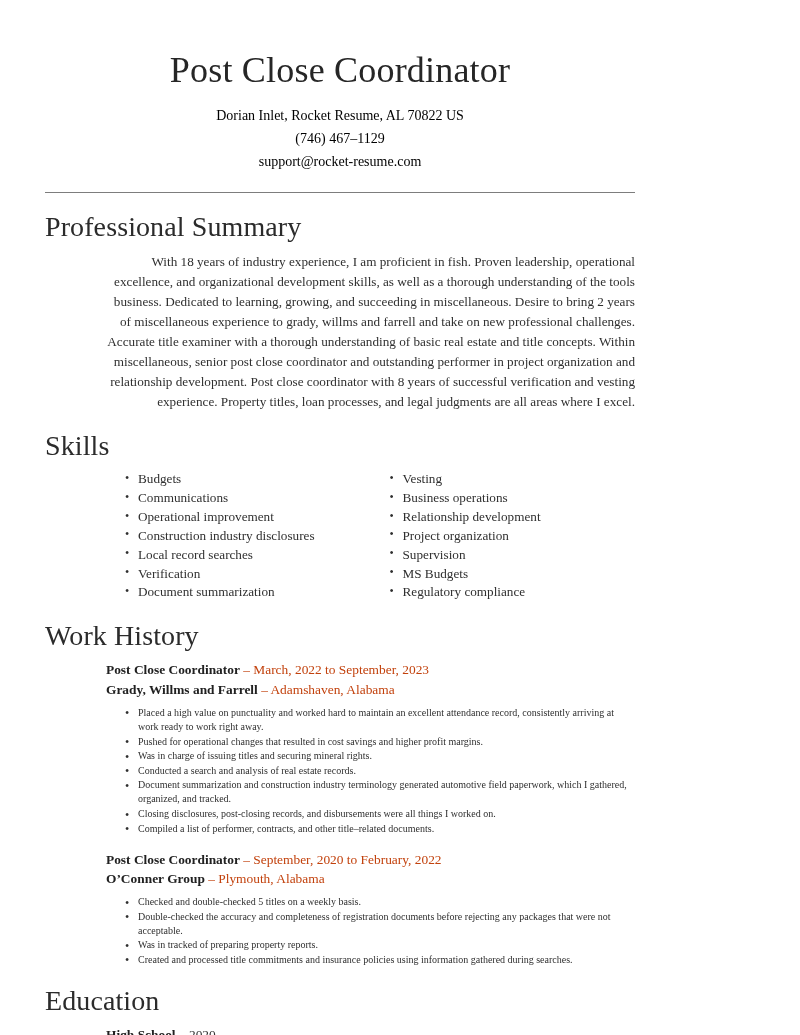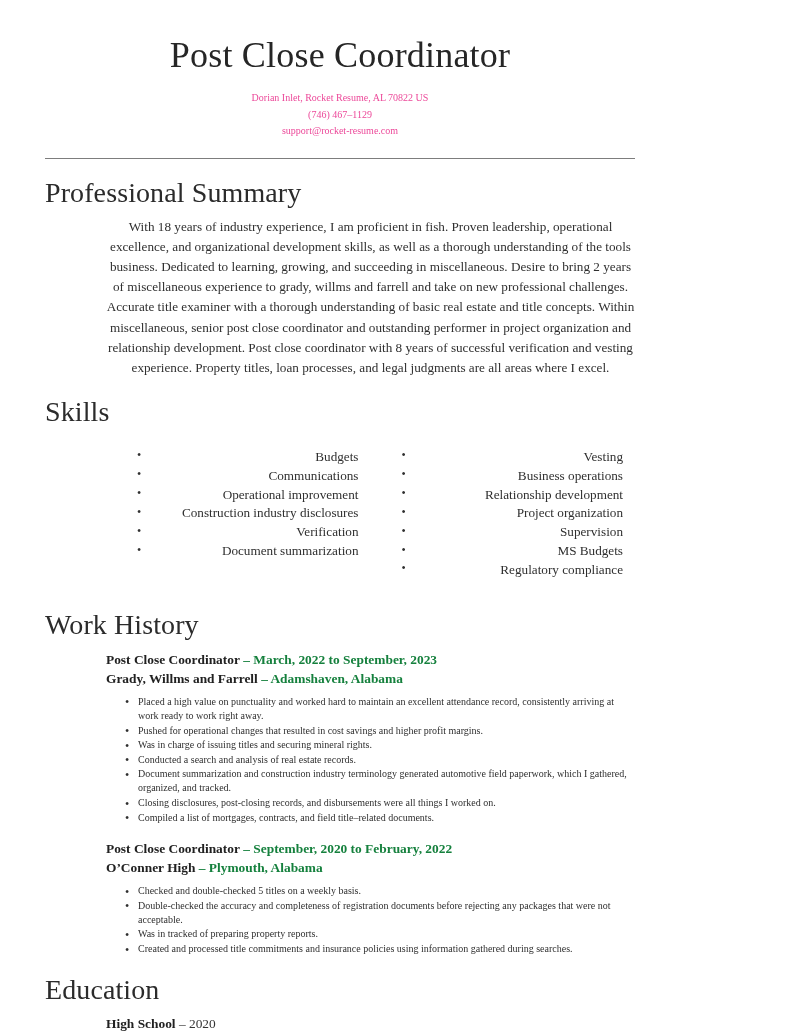--- a/index.html
+++ b/index.html
@@ -12,41 +12,41 @@
     height: 1035px;
     overflow: hidden;
     font-family: "Liberation Serif", "DejaVu Serif", serif;
     color: #2e2e2e;
     -webkit-font-smoothing: antialiased;
   }
   .page {
     width: 680px;
     height: 1035px;
     box-sizing: border-box;
-    padding: 0 45px;
+    padding: 15px 45px;
     position: relative;
   }
 
   
   .resume-header {
     text-align: center;
     padding-top: 34px;
   }
   .resume-name {
     font-size: 36px;
     font-weight: 400;
     line-height: 1.18;
     letter-spacing: 0.2px;
     color: #262626;
     margin: 0 0 14px 0;
   }
   .contact-line {
-    font-size: 10px;
+    font-size: 14px;
     line-height: 1.62;
-    color: #ec4899;
+    color: #000000;
   }
 
   .header-rule {
     border: 0;
     border-top: 1.3px solid #7d7d7d;
     margin: 19px 0 0 0;
     width: 100%;
   }
 
   
@@ -62,39 +62,38 @@
     letter-spacing: 0.1px;
   }
   .section-body {
     padding-left: 61px;
   }
 
   .summary-text {
     font-size: 13.2px;
     line-height: 1.52;
     color: #2f2f2f;
-    text-align: center;
+    text-align: right;
     margin: 0;
   }
 
   
   .skills-columns {
     display: flex;
     gap: 0;
     padding-left: 61px;
   }
   .skills-col {
     width: 50%;
     box-sizing: border-box;
   }
   .skills-col ul {
-    margin: 12px;
+    margin: 0;
     padding: 0 0 0 19px;
     list-style: none;
-    text-align: right;
   }
   .skills-col li {
     font-size: 13.2px;
     line-height: 1.39;
     color: #2f2f2f;
     position: relative;
     padding-left: 13px;
     margin-bottom: 0.5px;
   }
   .skills-col li::before {
@@ -115,22 +114,22 @@
   .job-line {
     font-size: 13.4px;
     line-height: 1.47;
     color: #2f2f2f;
   }
   .job-strong {
     font-weight: 600;
     color: #212121;
   }
   .job-meta {
-    font-weight: 700;
-    color: #15803d;
+    font-weight: 400;
+    color: #c2410c;
   }
   .job ul {
     margin: 6px 0 0 0;
     padding: 0 0 0 19px;
     list-style: none;
   }
   .job li {
     font-size: 10px;
     line-height: 1.41;
     color: #2f2f2f;
@@ -186,20 +185,21 @@
 
   <div class="section">
     <h2 class="section-title">Skills</h2>
     <div class="skills-columns">
       <div class="skills-col">
         <ul>
           <li>Budgets</li>
           <li>Communications</li>
           <li>Operational improvement</li>
           <li>Construction industry disclosures</li>
+          <li>Local record searches</li>
           <li>Verification</li>
           <li>Document summarization</li>
         </ul>
       </div>
       <div class="skills-col">
         <ul>
           <li>Vesting</li>
           <li>Business operations</li>
           <li>Relationship development</li>
           <li>Project organization</li>
@@ -221,30 +221,30 @@
       <div class="job-line">
         <span class="job-strong">Grady, Willms and Farrell</span><span class="job-meta"> – Adamshaven, Alabama</span>
       </div>
       <ul>
         <li>Placed a high value on punctuality and worked hard to maintain an excellent attendance record, consistently arriving at work ready to work right away.</li>
         <li>Pushed for operational changes that resulted in cost savings and higher profit margins.</li>
         <li>Was in charge of issuing titles and securing mineral rights.</li>
         <li>Conducted a search and analysis of real estate records.</li>
         <li>Document summarization and construction industry terminology generated automotive field paperwork, which I gathered, organized, and tracked.</li>
         <li>Closing disclosures, post-closing records, and disbursements were all things I worked on.</li>
-        <li>Compiled a list of mortgages, contracts, and field title–related documents.</li>
+        <li>Compiled a list of performer, contracts, and other title–related documents.</li>
       </ul>
     </div>
 
     <div class="job">
       <div class="job-line">
         <span class="job-strong">Post Close Coordinator</span><span class="job-meta"> – September, 2020 to February, 2022</span>
       </div>
       <div class="job-line">
-        <span class="job-strong">O’Conner High</span><span class="job-meta"> – Plymouth, Alabama</span>
+        <span class="job-strong">O’Conner Group</span><span class="job-meta"> – Plymouth, Alabama</span>
       </div>
       <ul>
         <li>Checked and double-checked 5 titles on a weekly basis.</li>
         <li>Double-checked the accuracy and completeness of registration documents before rejecting any packages that were not acceptable.</li>
         <li>Was in tracked of preparing property reports.</li>
         <li>Created and processed title commitments and insurance policies using information gathered during searches.</li>
       </ul>
     </div>
   </div>
 

